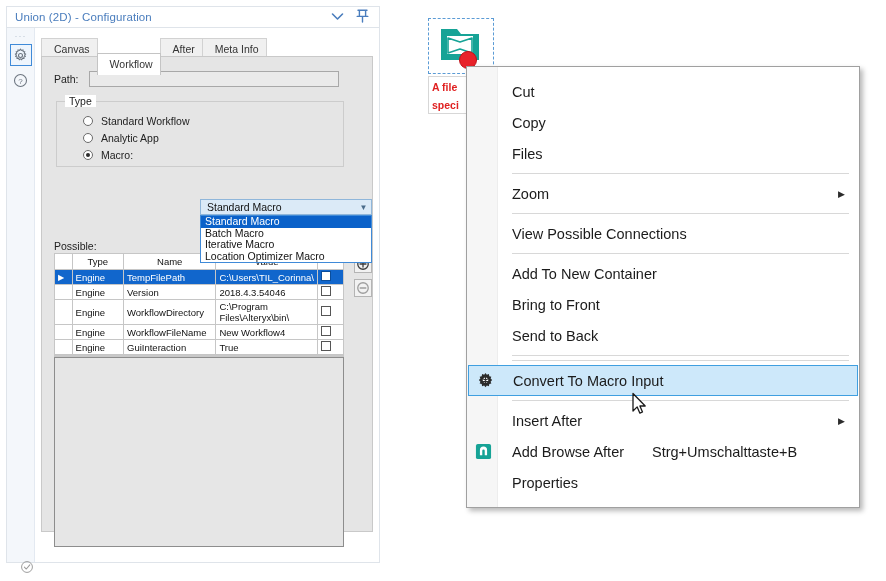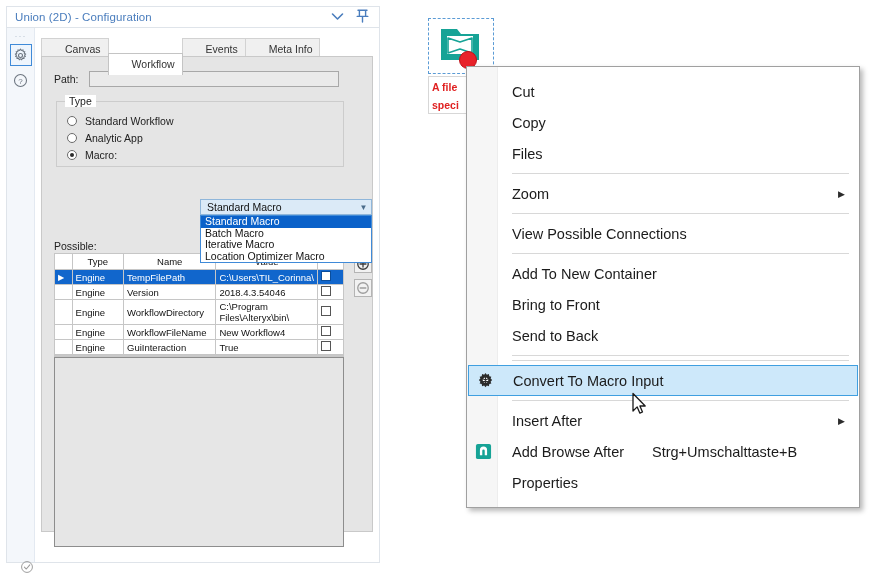--- a/index.html
+++ b/index.html
@@ -41,21 +41,21 @@
   #rail-grip { text-align:center; color:#b9c3cf; font-size: 9px; letter-spacing:1px; margin-top: 3px; }
   .rail-btn {
     width: 22px; height: 22px; margin: 3px auto 0 auto;
     display:flex; align-items:center; justify-content:center; box-sizing:border-box;
   }
   .rail-btn.sel { border: 1px solid #3f8ad8; background: #eef5fd; }
 
   
   #tabs { position: absolute; left: 34px; top: 8px; display: flex; align-items: flex-end; }
   .tab {
-    font-size: 10.5px; color: #333; padding: 4px 7px 4px 23px; background: #f0f0f0;
+    font-size: 10.5px; color: #333; padding: 4px 7px 4px 12px; background: #f0f0f0;
     border: 1px solid #d2d2d2; border-bottom: none; margin-right: -1px;
     position: relative; top: 1px; white-space: nowrap;
   }
   .tab.active { background: #ffffff; border-color: #c4c4c4; padding-bottom: 5px; top: 17px; z-index: 3; }
 
   #tab-content {
     position: absolute; left: 34px; top: 28px; right: 6px; bottom: 30px;
     border: 1px solid #c9c9c9; background: #e5e5e5; box-sizing: border-box;
   }
 
@@ -69,21 +69,21 @@
 
   
   #type-group {
     position: absolute; left: 14px; top: 44px; width: 288px; height: 66px;
     border: 1px solid #cccccc; box-sizing: border-box;
   }
   #type-legend {
     position: absolute; left: 8px; top: -7px; background: #fff; padding: 0 4px;
     font-size: 10.5px; color:#222;
   }
-  .radio-row { position: absolute; left: 10px; display: flex; align-items: center; text-align: right; }
+  .radio-row { position: absolute; left: 26px; display: flex; align-items: center; text-align: right; }
   .radio {
     width: 10px; height: 10px; border: 1px solid #6b6b6b; border-radius: 50%;
     box-sizing: border-box; background: #fff; position: relative; flex: none;
   }
   .radio.on::after {
     content:''; position:absolute; left:2px; top:2px; width:4px; height:4px;
     border-radius:50%; background:#2b2b2b;
   }
   .radio-row .rl { font-size: 10.5px; color:#222; margin-left: 8px; white-space: nowrap; }
 
@@ -241,21 +241,21 @@
           <svg width="15" height="15" viewBox="0 0 16 16">
             <circle cx="8" cy="8" r="6.4" fill="none" stroke="#6d7680" stroke-width="1.15"></circle>
             <text x="8" y="11.4" font-size="8.6" text-anchor="middle" fill="#6d7680" font-family="Liberation Sans, sans-serif">?</text>
           </svg>
         </div>
       </div>
 
       <div id="tabs">
         <div class="tab">Canvas</div>
         <div class="tab active">Workflow</div>
-        <div class="tab">Events</div>
+        <div class="tab">After</div>
         <div class="tab">Meta Info</div>
       </div>
 
       <div id="tab-content">
 
         <div class="row-path">
           <span class="lbl">Path:</span>
           <input id="path-input" type="text" disabled="" value="" style="">
         </div>
 

